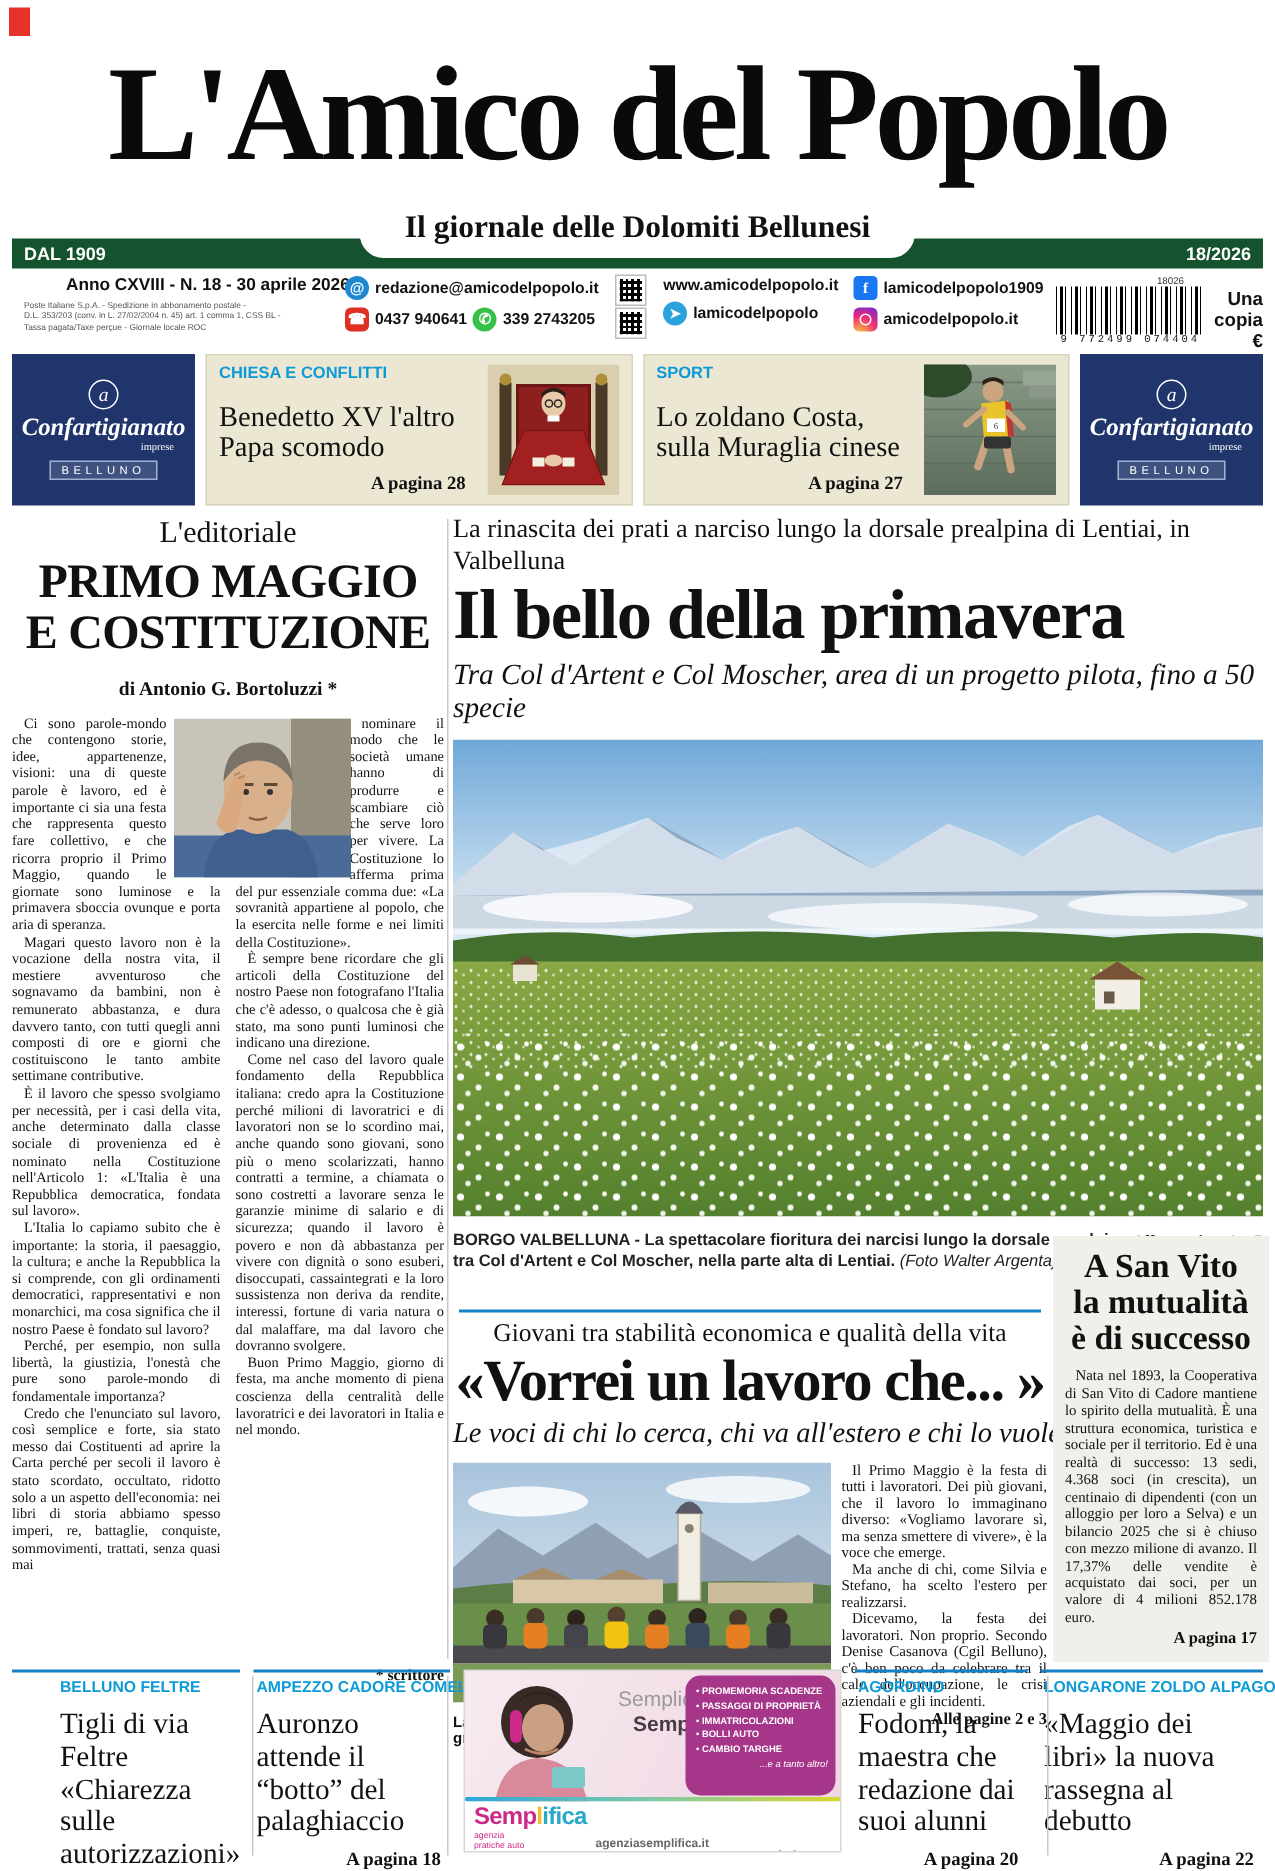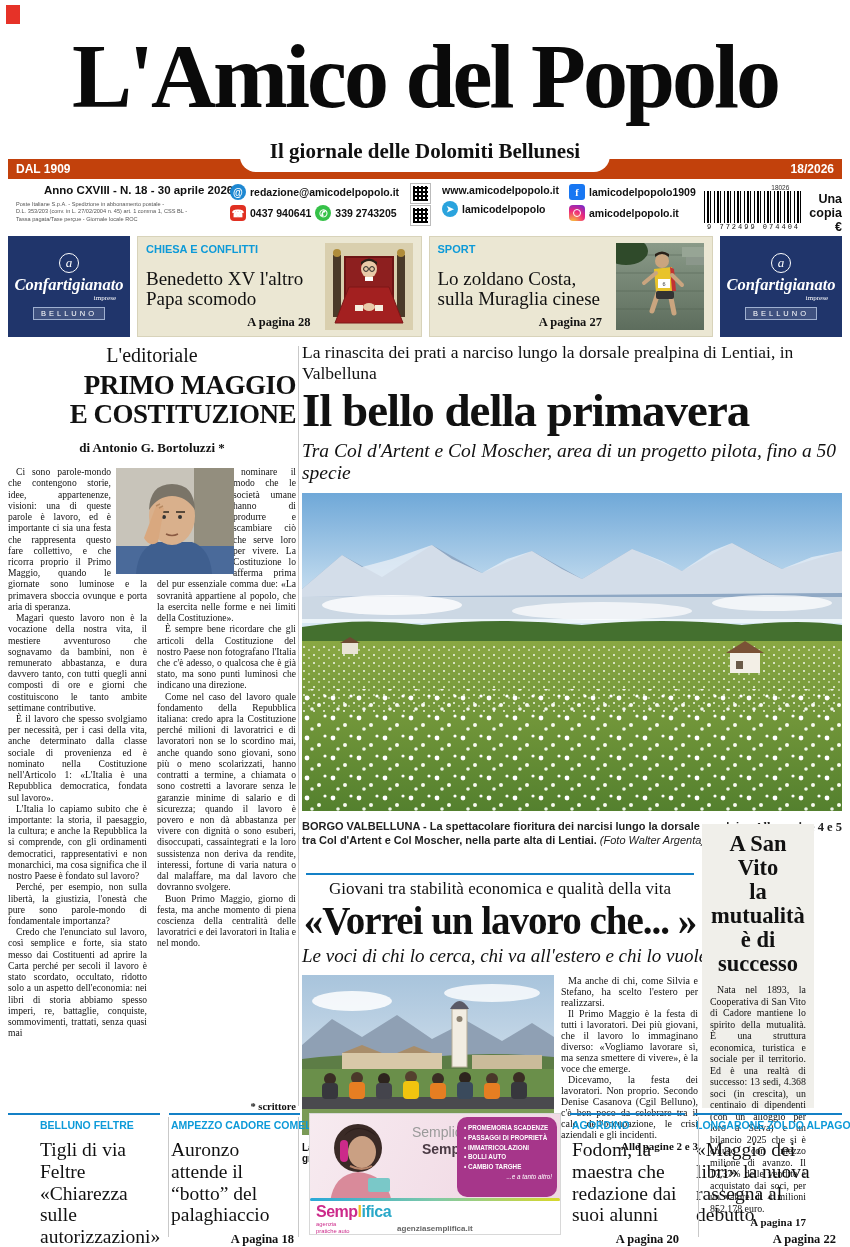--- a/index.html
+++ b/index.html
@@ -6,21 +6,21 @@
   html,body { background:#fff; }
   body { width:850px; height:1247px; font-family:"Liberation Serif",serif; color:#111; position:relative; overflow:hidden; }
   .page { position:absolute; inset:0; }
 
   
   .corner-mark { position:absolute; left:6px; top:5px; width:14px; height:19px; background:#e63228; }
 
   
   .masthead-title { position:absolute; top:30px; left:0; right:0; text-align:center; font-weight:bold; font-size:90px; letter-spacing:-3px; line-height:1.05; color:#0a0a0a; }
   .subtitle-box { position:absolute; top:136px; left:50%; transform:translateX(-50%); background:#fff; padding:3px 30px 8px; border-radius:0 0 16px 16px; z-index:3; font-weight:bold; font-size:21px; white-space:nowrap; }
-  .blue-bar { position:absolute; top:159px; left:8px; right:8px; height:20px; background:#c2410c; z-index:2; display:flex; justify-content:space-between; align-items:center; padding:0 8px; color:#fff; font-family:"Liberation Sans",sans-serif; font-weight:bold; font-size:12px; }
+  .blue-bar { position:absolute; top:159px; left:8px; right:8px; height:20px; background:#14532d; z-index:2; display:flex; justify-content:space-between; align-items:center; padding:0 8px; color:#fff; font-family:"Liberation Sans",sans-serif; font-weight:bold; font-size:12px; }
 
   
   .infobar { position:absolute; top:184px; left:8px; right:8px; height:46px; display:flex; align-items:flex-start; font-family:"Liberation Sans",sans-serif; }
   .edition-col { width:222px; padding-left:36px; }
   .edition { font-weight:bold; font-size:11.5px; white-space:nowrap; }
   .postal { margin-top:5px; font-size:5.6px; color:#555; line-height:1.3; margin-left:-28px; }
   .contact-grid { display:flex; gap:10px; align-items:flex-start; }
   .c-col { display:flex; flex-direction:column; gap:5px; }
   .c-item { display:flex; align-items:center; gap:4px; font-weight:bold; font-size:10.5px; white-space:nowrap; }
   .icn { width:16px; height:16px; border-radius:50%; color:#fff; display:flex; align-items:center; justify-content:center; font-size:10px; font-weight:bold; flex:0 0 16px; }
@@ -55,21 +55,21 @@
   .teaser-title { font-size:19px; line-height:1.07; margin-top:14px; }
   .teaser-page { margin-top:auto; font-weight:bold; font-size:12.5px; text-align:right; padding-right:8px; }
   .teaser-img { width:88px; height:87px; align-self:center; flex:0 0 88px; }
 
   
   .vdiv { position:absolute; width:1px; background:#c9c9c9; }
 
   
   .editorial { position:absolute; left:8px; top:344px; width:288px; height:764px; }
   .ed-label { text-align:center; font-size:20px; }
-  .ed-title { text-align:right; font-weight:bold; font-size:27px; line-height:1.06; margin-top:4px; letter-spacing:-.5px; }
+  .ed-title { text-align:center; font-weight:bold; font-size:32px; line-height:1.06; margin-top:4px; letter-spacing:-.5px; }
   .ed-byline { text-align:center; font-weight:bold; font-size:13px; margin-top:12px; }
   .ed-body { position:relative; margin-top:10px; height:646px; overflow:hidden; display:flex; gap:10px; }
   .ed-col { width:139px; font-size:9.6px; line-height:1.17; text-align:justify; }
   .ed-col p { text-indent:8px; }
   .ed-photo { position:absolute; left:108px; top:2px; width:118px; height:106px; }
   .sp-r { float:right; width:36px; height:112px; }
   .sp-l { float:left; width:76px; height:112px; }
   .ed-signoff { position:absolute; right:0; bottom:0; background:#fff; font-weight:bold; font-size:10.5px; padding-left:10px; }
 
   
@@ -90,21 +90,21 @@
   .work-subhead { text-align:center; font-style:italic; font-size:19px; margin-top:5px; white-space:nowrap; }
   .work-flex { display:flex; gap:7px; margin-top:8px; }
   .work-photo-wrap { width:252px; flex:0 0 252px; }
   .work-photo { width:252px; height:160px; }
   .work-caption { font-family:"Liberation Sans",sans-serif; font-weight:bold; font-size:10px; margin-top:3px; }
   .work-body { flex:1; font-size:10px; line-height:1.1; text-align:justify; overflow:hidden; height:180px; }
   .work-body p { text-indent:7px; }
   .work-pages { text-align:right; font-weight:bold; font-size:11px; }
 
   
-  .sanvito { position:absolute; left:702px; top:824px; width:112px; height:284px; background:#f0efea; padding:8px 8px 6px; }
+  .sanvito { position:absolute; left:702px; top:824px; width:144px; height:284px; background:#f0efea; padding:8px 8px 6px; }
   .sv-title { text-align:center; font-weight:bold; font-size:22.5px; line-height:1.07; }
   .sv-body { margin-top:8px; font-size:9.9px; line-height:1.16; text-align:justify; }
   .sv-body p { text-indent:7px; }
   .sv-page { text-align:right; font-weight:bold; font-size:11px; margin-top:2px; }
 
   
   .bottom { position:absolute; left:8px; right:8px; top:1113px; height:128px; display:flex; gap:9px; }
   .b-cell { border-top:2px solid #1480c6; padding:4px 2px 0 2px; display:flex; flex-direction:column; }
   .b-c1 { width:152px; padding-left:32px; }
   .b-c2 { width:131px; }
@@ -414,22 +414,22 @@
             <circle cx="190" cy="104" r="6" fill="#4a382a"></circle>
               <rect x="182" y="108" width="16" height="16" rx="4" fill="#e67e22"></rect>
             <circle cx="217" cy="103" r="6" fill="#3a2d24"></circle>
               <rect x="209" y="107" width="16" height="17" rx="4" fill="#37373d"></rect>
           </g>
           <rect x="0" y="134" width="252" height="26" fill="#7a9a56"></rect>
         </svg>
         <div class="work-caption">La nostra versione della celebre foto «Pranzo sul grattacielo»</div>
       </div>
       <div class="work-body">
+        <p>Il Primo Maggio è la festa di tutti i lavoratori. Dei più giovani, che il lavoro lo immaginano diverso: «Vogliamo lavorare sì, ma senza smettere di vivere», è la voce che emerge.</p>
         <p>Ma anche di chi, come Silvia e Stefano, ha scelto l'estero per realizzarsi.</p>
-        <p>Il Primo Maggio è la festa di tutti i lavoratori. Dei più giovani, che il lavoro lo immaginano diverso: «Vogliamo lavorare sì, ma senza smettere di vivere», è la voce che emerge.</p>
         <p>Dicevamo, la festa dei lavoratori. Non proprio. Secondo Denise Casanova (Cgil Belluno), c'è ben poco da celebrare tra il calo dell'occupazione, le crisi aziendali e gli incidenti.</p>
         <div class="work-pages">Alle pagine 2 e 3</div>
       </div>
     </div>
   </div>
 
   <div class="sanvito">
     <div class="sv-title">
       <div>A San Vito</div>
       <div>la mutualità</div>

